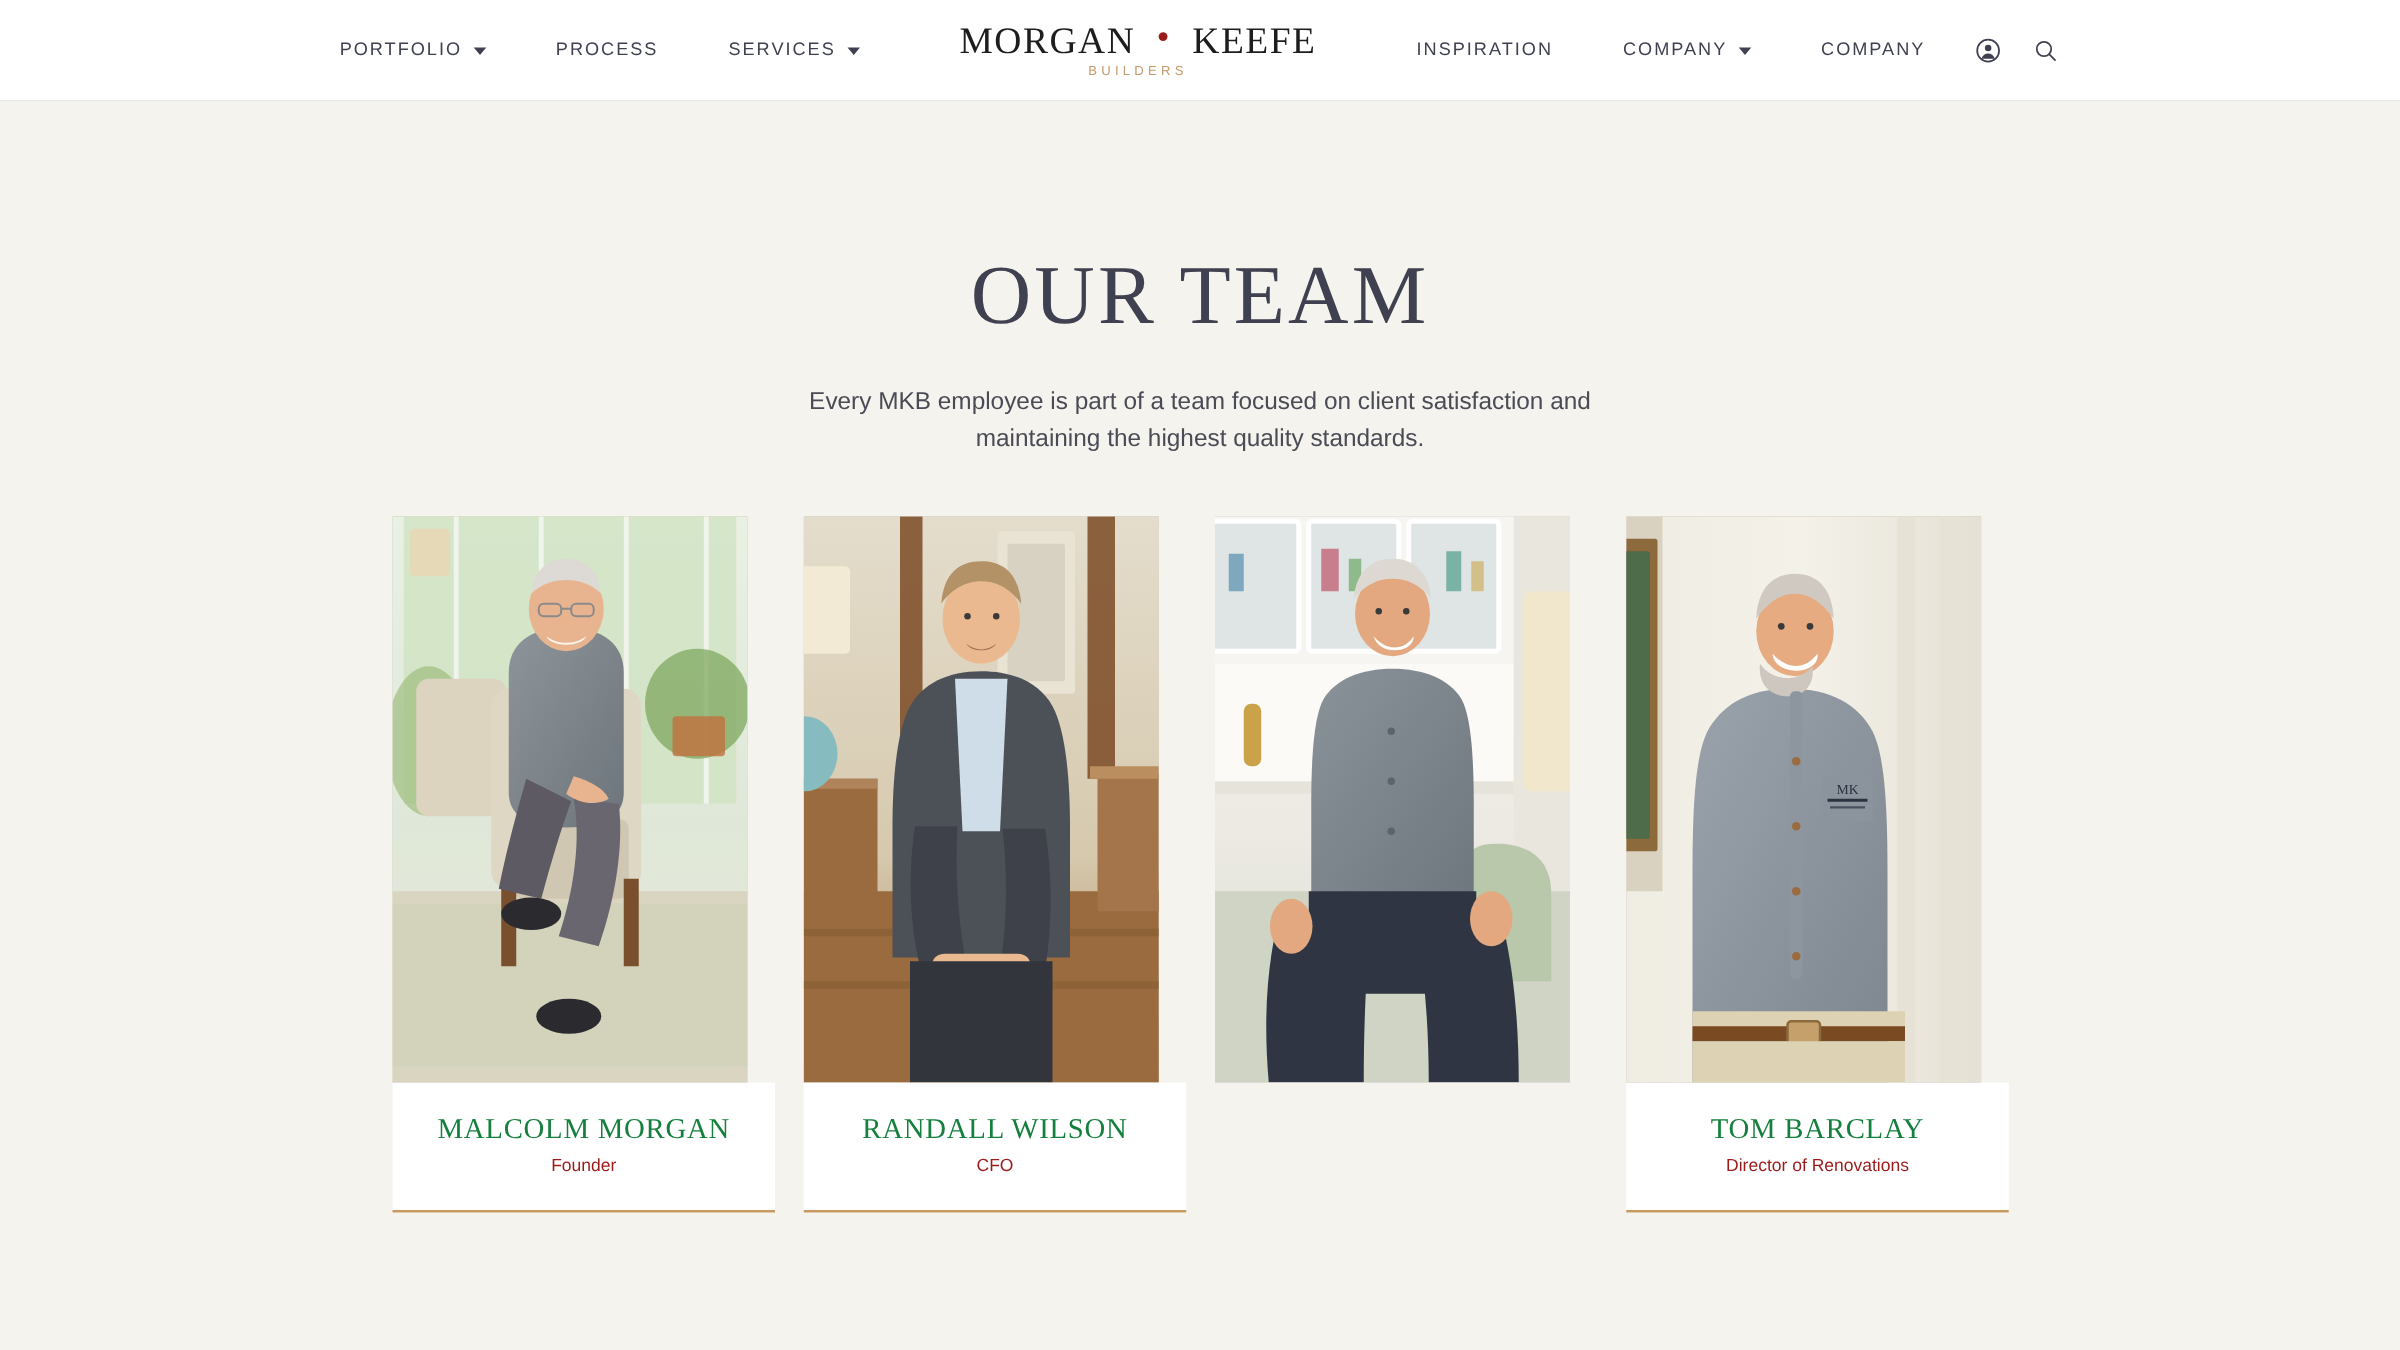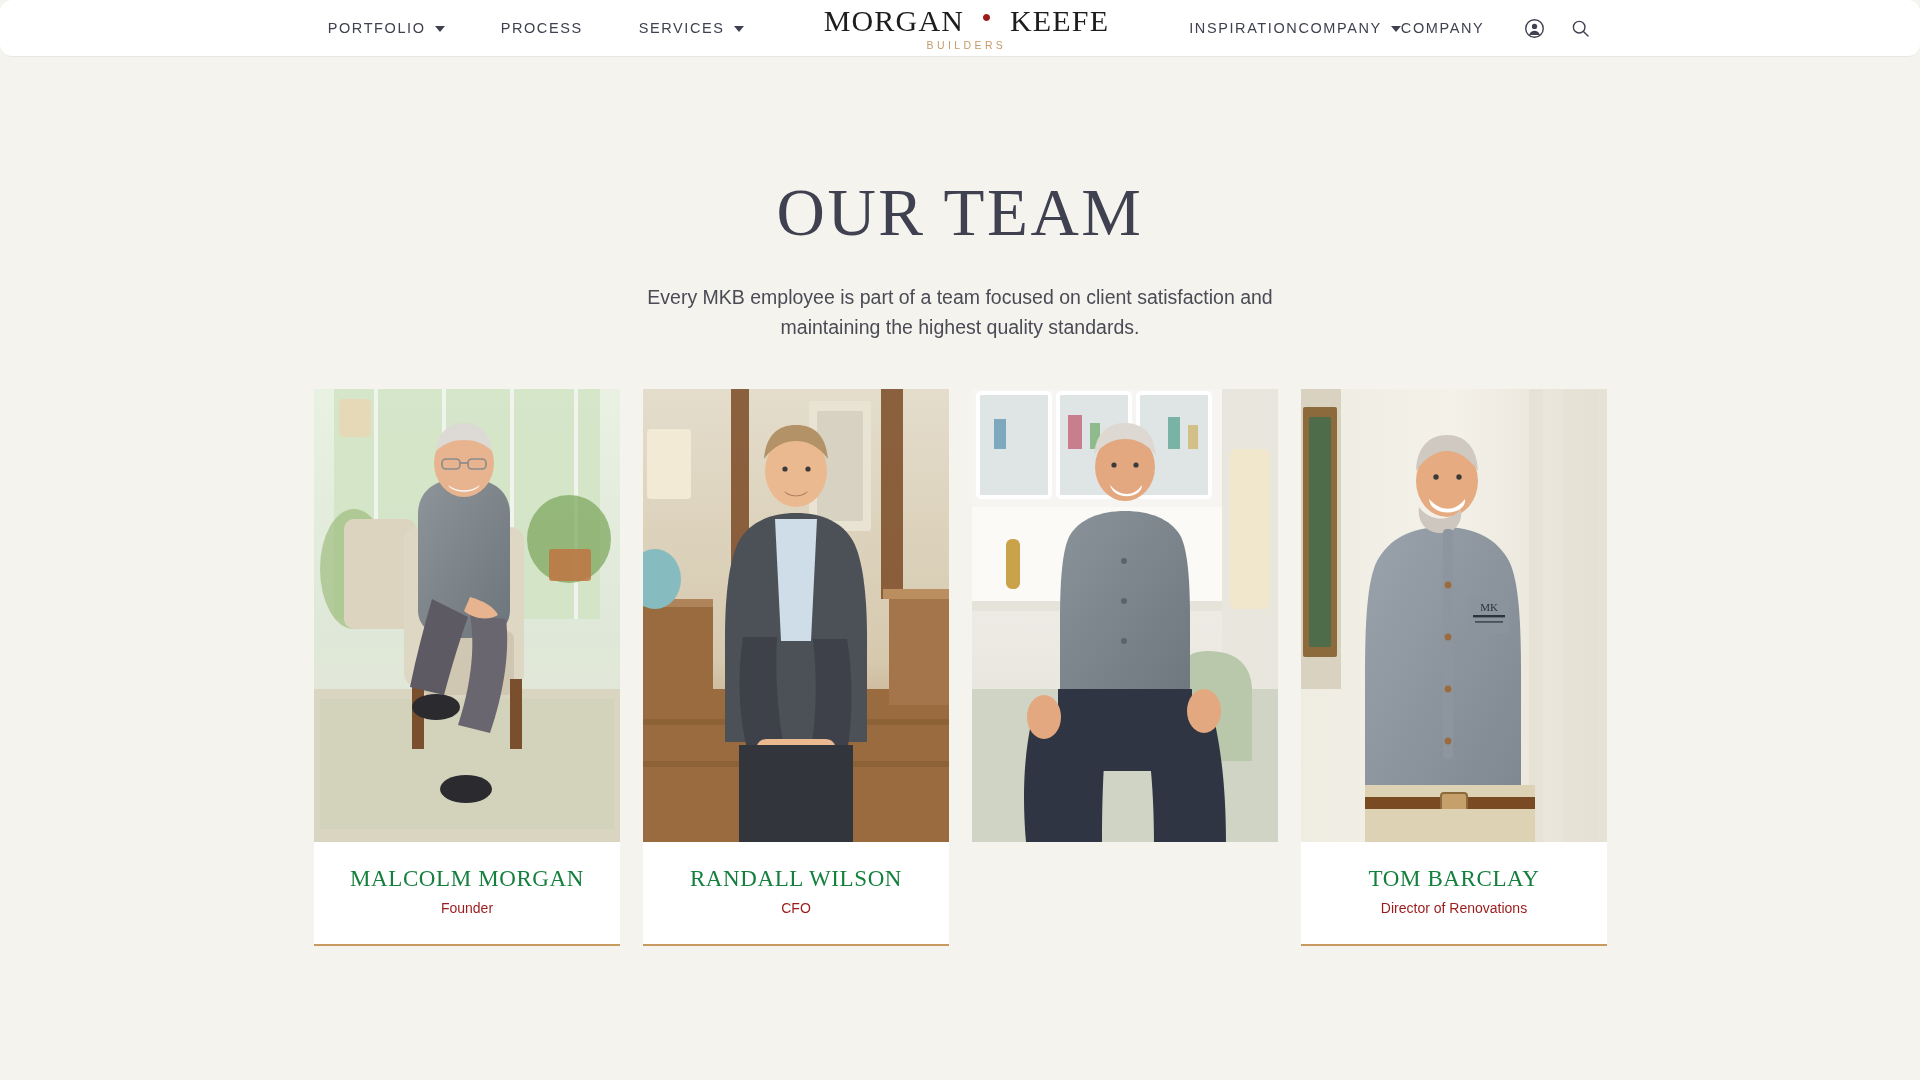--- a/index.html
+++ b/index.html
@@ -11,37 +11,36 @@
   }
 
   body {
     background: #f5f3ee;
     font-family: "Liberation Sans", sans-serif;
     color: #3f4150;
   }
 
   
   .site-header {
-    height: 57px;
+    height: 81px;
     background: #ffffff;
     border-bottom: 1px solid #e7e7e6;
     display: flex;
     align-items: center;
     justify-content: center;
     position: relative;
-    border-radius: 12px;
   }
 
   .nav-group {
     display: flex;
     align-items: center;
   }
 
   .nav-left { gap: 56px; margin-right: 58px; }
-  .nav-right { margin-left: 58px; }
+  .nav-right { gap: 56px; margin-left: 58px; }
 
   .nav-item {
     display: flex;
     align-items: center;
     gap: 9px;
     font-size: 14.5px;
     letter-spacing: 1.6px;
     color: #3f4150;
     font-weight: 400;
     cursor: pointer;
@@ -154,21 +153,21 @@
   }
 
   .team-card {
     display: flex;
     flex-direction: column;
     cursor: pointer;
     background: transparent;
   }
 
   .photo {
-    width: 306px;
+    width: 284px;
     height: 453px;
     overflow: hidden;
     position: relative;
     background: #cfcabf;
   }
 
   .photo svg { display: block; width: 100%; height: 100%; }
 
   .card-caption {
     background: #ffffff;

